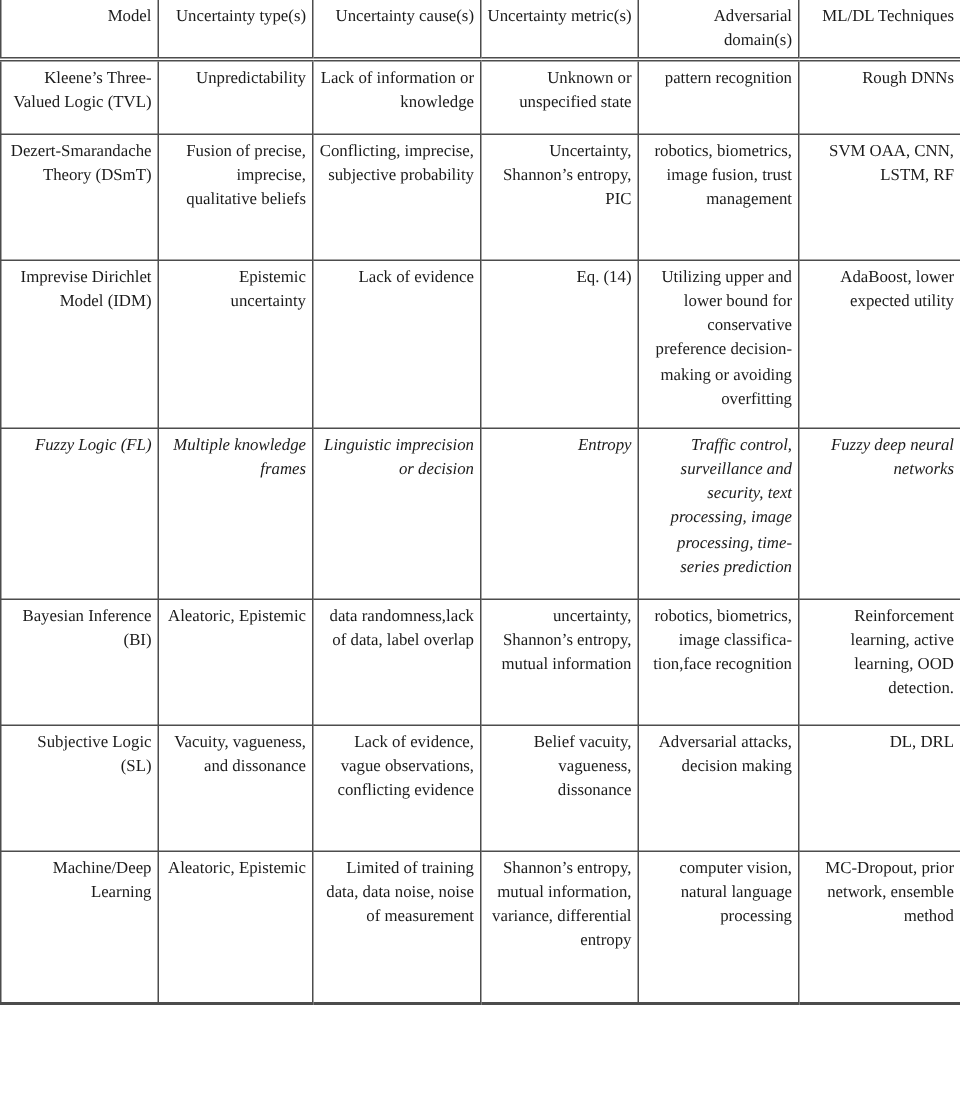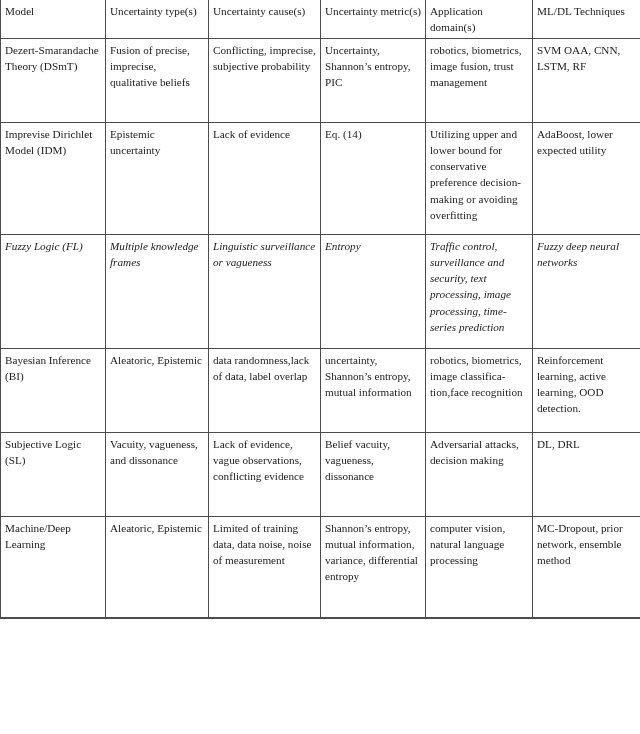--- a/index.html
+++ b/index.html
@@ -27,21 +27,21 @@
   #uncertainty-table col.c3 { width: 105px; }
   #uncertainty-table col.c4 { width: 107px; }
   #uncertainty-table col.c5 { width: 108px; }
 
   #uncertainty-table td,
   #uncertainty-table th {
     border-left: 1px solid #4c4c4c;
     border-right: 1px solid #4c4c4c;
     border-top: 1px solid #4c4c4c;
     border-bottom: 1px solid #4c4c4c;
-    text-align: left;
+    text-align: right;
     vertical-align: top;
     padding: 3px 4px 2px 4px;
     font-weight: normal;
     word-wrap: break-word;
     overflow-wrap: break-word;
     hyphens: none;
   }
   
   #uncertainty-table tr > *:first-child { border-left: 1px solid #4c4c4c; }
   #uncertainty-table tr > *:last-child  { border-right: 1px solid #4c4c4c; }
@@ -80,45 +80,53 @@
       <col class="c3">
       <col class="c4">
       <col class="c5">
   </colgroup>
   <thead>
     <tr>
       <th>Model</th>
       <th>Uncertainty type(s)</th>
       <th>Uncertainty cause(s)</th>
       <th>Uncertainty metric(s)</th>
-      <th>Application domain(s)</th>
+      <th>Adversarial domain(s)</th>
       <th>ML/DL Techniques</th>
     </tr>
   </thead>
   <tbody>
+    <tr class="first-body-row r-tvl">
+      <td>Kleene’s Three-Valued Logic (TVL)</td>
+      <td>Unpredictability</td>
+      <td>Lack of information or knowledge</td>
+      <td>Unknown or unspecified state</td>
+      <td>pattern recognition</td>
+      <td>Rough DNNs</td>
+    </tr>
     <tr class="r-dsmt">
       <td>Dezert-Smarandache Theory (DSmT)</td>
       <td>Fusion of precise, imprecise, qualitative beliefs</td>
       <td>Conflicting, imprecise, subjective probability</td>
       <td>Uncertainty, Shannon’s entropy, PIC</td>
       <td>robotics, biometrics, image fusion, trust management</td>
       <td>SVM OAA, CNN, LSTM, RF</td>
     </tr>
     <tr class="r-idm">
       <td>Imprevise Dirichlet Model (IDM)</td>
       <td>Epistemic uncertainty</td>
       <td>Lack of evidence</td>
       <td>Eq. (14)</td>
       <td>Utilizing upper and lower bound for conservative preference decision-making or avoiding overfitting</td>
       <td>AdaBoost, lower expected utility</td>
     </tr>
     <tr class="r-fl">
       <td>Fuzzy Logic (FL)</td>
       <td>Multiple knowledge frames</td>
-      <td>Linguistic surveillance or vagueness</td>
+      <td>Linguistic imprecision or decision</td>
       <td>Entropy</td>
       <td>Traffic control, surveillance and security, text processing, image processing, time-series prediction</td>
       <td>Fuzzy deep neural networks</td>
     </tr>
     <tr class="r-bi">
       <td>Bayesian Inference (BI)</td>
       <td>Aleatoric, Epistemic</td>
       <td>data randomness,lack of data, label overlap</td>
       <td>uncertainty, Shannon’s entropy, mutual information</td>
       <td>robotics, biometrics, image classifica-tion,face recognition</td>

